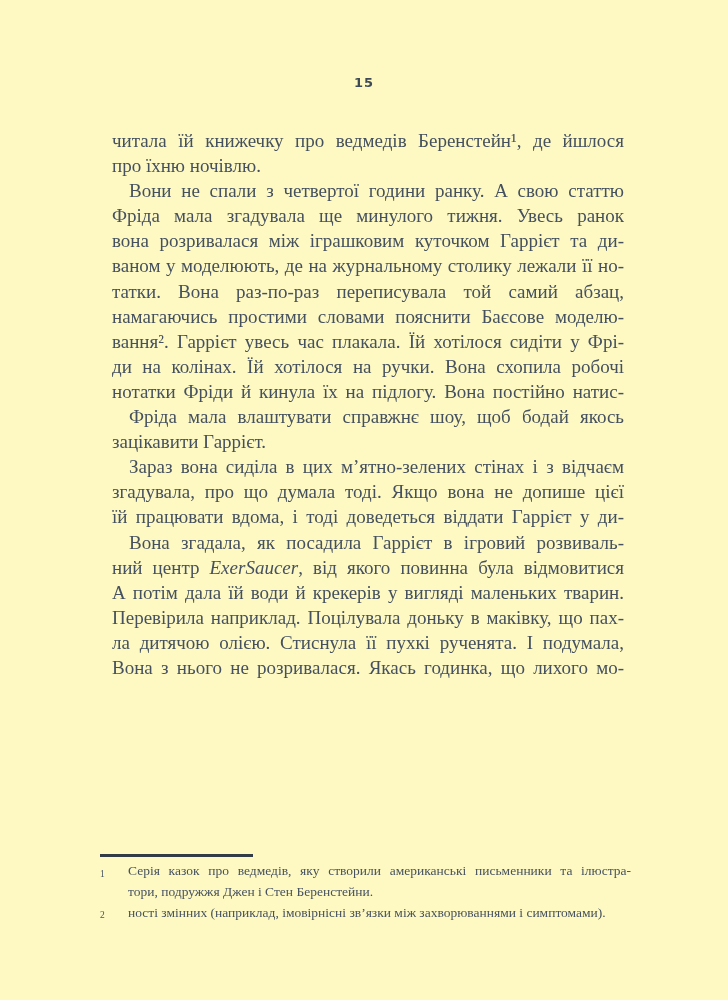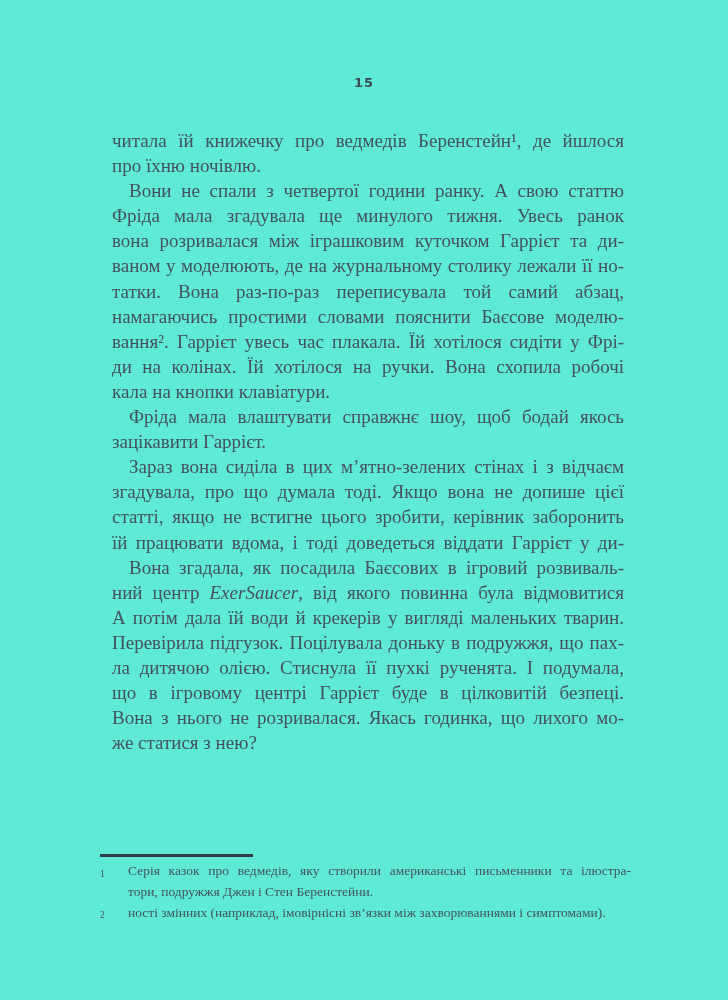--- a/index.html
+++ b/index.html
@@ -5,21 +5,21 @@
   html, body { margin: 0; padding: 0; }
   body {
     width: 728px; height: 1000px;
     background: #ffffff;
     position: relative;
     font-family: "Liberation Serif", serif;
     overflow: hidden;
   }
   .page {
     position: absolute; inset: 0;
-    background: #5eead4;
+    background: #fef9c3;
   }
   .page-number {
     position: absolute;
     top: 75px; left: 0; width: 728px;
     text-align: center;
     font-family: "DejaVu Sans", sans-serif;
     font-size: 13px;
     font-weight: 600;
     letter-spacing: 1px;
     color: #3e4a55;
@@ -75,35 +75,32 @@
       <div class="line">читала їй книжечку про ведмедів Беренстейн¹, де йшлося</div>
       <div class="line last">про їхню ночівлю.</div>
       <div class="line indent">Вони не спали з четвертої години ранку. А свою статтю</div>
       <div class="line">Фріда мала згадувала ще минулого тижня. Увесь ранок</div>
       <div class="line">вона розривалася між іграшковим куточком Гаррієт та ди-</div>
       <div class="line">ваном у моделюють, де на журнальному столику лежали її но-</div>
       <div class="line">татки. Вона раз-по-раз переписувала той самий абзац,</div>
       <div class="line">намагаючись простими словами пояснити Баєсове моделю-</div>
       <div class="line">вання². Гаррієт увесь час плакала. Їй хотілося сидіти у Фрі-</div>
       <div class="line">ди на колінах. Їй хотілося на ручки. Вона схопила робочі</div>
-      <div class="line last">кала на кнопки клавіатури.</div>
+      <div class="line">нотатки Фріди й кинула їх на підлогу. Вона постійно натис-</div>
       <div class="line indent">Фріда мала влаштувати справжнє шоу, щоб бодай якось</div>
       <div class="line last">зацікавити Гаррієт.</div>
       <div class="line indent">Зараз вона сиділа в цих м’ятно-зелених стінах і з відчаєм</div>
       <div class="line">згадувала, про що думала тоді. Якщо вона не допише цієї</div>
-      <div class="line">статті, якщо не встигне цього зробити, керівник заборонить</div>
       <div class="line">їй працювати вдома, і тоді доведеться віддати Гаррієт у ди-</div>
-      <div class="line indent">Вона згадала, як посадила Баєсових в ігровий розвиваль-</div>
+      <div class="line indent">Вона згадала, як посадила Гаррієт в ігровий розвиваль-</div>
       <div class="line">ний центр <em>ExerSaucer</em>, від якого повинна була відмовитися</div>
       <div class="line">А потім дала їй води й крекерів у вигляді маленьких тварин.</div>
-      <div class="line">Перевірила підгузок. Поцілувала доньку в подружжя, що пах-</div>
+      <div class="line">Перевірила наприклад. Поцілувала доньку в маківку, що пах-</div>
       <div class="line">ла дитячою олією. Стиснула її пухкі рученята. І подумала,</div>
-      <div class="line">що в ігровому центрі Гаррієт буде в цілковитій безпеці.</div>
       <div class="line">Вона з нього не розривалася. Якась годинка, що лихого мо-</div>
-      <div class="line last">же статися з нею?</div>
     </div>
 
   <div class="footnote-rule"></div>
 
   <div class="footnotes">
       <div class="fn">
         <div class="fn-marker">1</div>
         <div class="fn-body">
           <div class="fn-line">Серія казок про ведмедів, яку створили американські письменники та ілюстра-</div>
           <div class="fn-line last">тори, подружжя Джен і Стен Беренстейни.</div>

